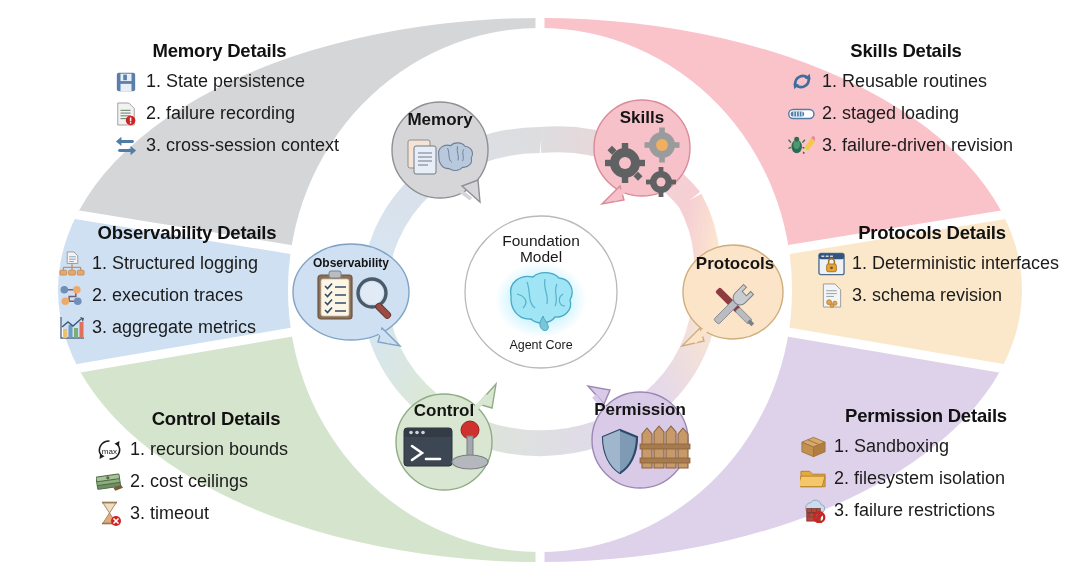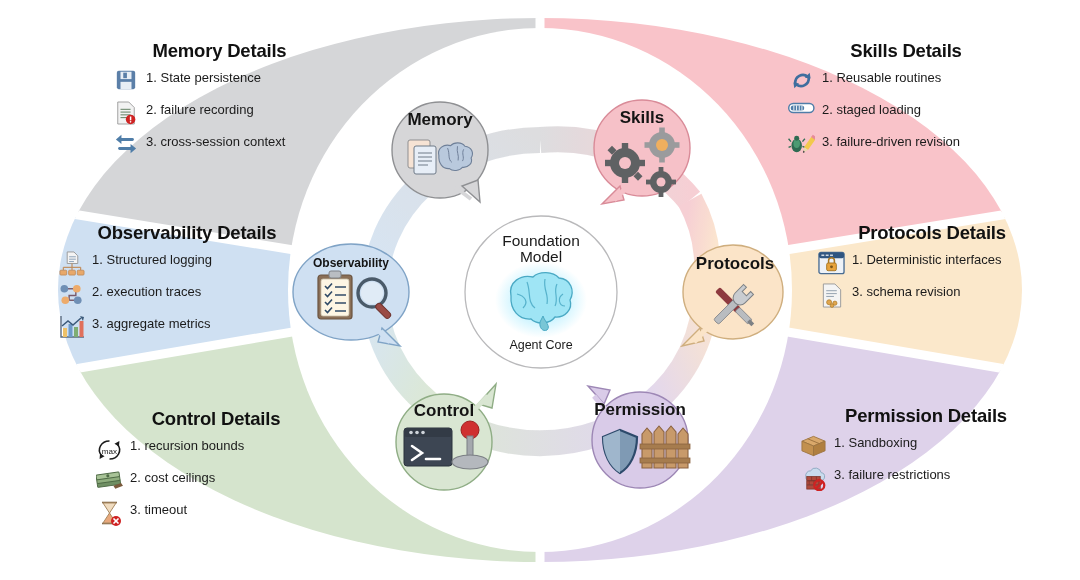--- a/index.html
+++ b/index.html
@@ -13,22 +13,22 @@
   svg#art{position:absolute;left:0;top:0;width:1080px;height:580px;}
 
   
   .panel{position:absolute;}
   .panel h2{
     margin:0 0 7px 0;
     font-size:18.5px;font-weight:bold;letter-spacing:-0.2px;
     color:#111;white-space:nowrap;
   }
   .row{display:flex;align-items:flex-start;gap:7px;margin-bottom:7px;}
-  .row .ico{width:27px;height:25px;flex:0 0 27px;display:flex;align-items:flex-start;justify-content:center;}
-  .row .txt{font-size:13px;line-height:1.12;color:#1b1b1b;padding-top:2px;}
+  .row .ico{width:27px;height:25px;flex:0 0 27px;display:flex;align-items:center;justify-content:center;}
+  .row .txt{font-size:18px;line-height:1.12;color:#1b1b1b;padding-top:2px;}
 
   .p-memory{left:112px;top:40px;width:250px;text-align:left;}
   .p-memory h2{text-align:center;width:215px;}
   .p-skills{left:788px;top:40px;width:260px;}
   .p-skills h2{text-align:center;width:236px;}
   .p-obs{left:58px;top:222px;width:268px;}
   .p-obs h2{text-align:center;width:258px;}
   .p-proto{left:818px;top:222px;width:252px;}
   .p-proto h2{text-align:center;width:228px;}
   .p-ctrl{left:96px;top:408px;width:260px;}
@@ -577,20 +577,29 @@
             <path d="M2,7 l12,-5 12,5 -12,5 z" fill="#d9a86a" stroke="#9c7340" stroke-width="0.9"></path>
             <path d="M2,7 v10 l12,5 v-10 z" fill="#c2904f" stroke="#9c7340" stroke-width="0.9"></path>
             <path d="M26,7 v10 l-12,5 v-10 z" fill="#b07f40" stroke="#9c7340" stroke-width="0.9"></path>
             <path d="M8,4.5 l12,5" stroke="#9c7340" stroke-width="1"></path>
           </svg>
       </span>
       <span class="txt"><span>1.</span> <span>Sandboxing</span></span>
     </div>
     <div class="row">
       <span class="ico">
+        <svg width="27" height="22" viewBox="0 0 28 22">
+            <path d="M1,3 h9 l3,3 h13 v13 h-25 z" fill="#e8a93c" stroke="#b5802a" stroke-width="1"></path>
+            <path d="M1,8 h25 l-3,11 h-25 z" fill="#f3c76a" stroke="#b5802a" stroke-width="1"></path>
+          </svg>
+      </span>
+      <span class="txt"><span>2.</span> <span>filesystem isolation</span></span>
+    </div>
+    <div class="row">
+      <span class="ico">
         <svg width="27" height="25" viewBox="0 0 28 26">
             <path d="M6,11 a5,5 0 0 1 5,-6 a6,6 0 0 1 11,2 a4,4 0 0 1 -1,8 h-13 a4,4 0 0 1 -2,-4 z" fill="#c9dcee" stroke="#8fa9c1" stroke-width="1"></path>
             <g fill="#b04a3c" stroke="#7e3328" stroke-width="0.8">
               <rect x="7" y="11" width="14" height="4"></rect>
               <rect x="7" y="15.5" width="14" height="4"></rect>
               <rect x="7" y="20" width="14" height="4"></rect>
             </g>
             <g stroke="#7e3328" stroke-width="0.7">
               <line x1="12" y1="11" x2="12" y2="15"></line>
               <line x1="17" y1="11" x2="17" y2="15"></line>

